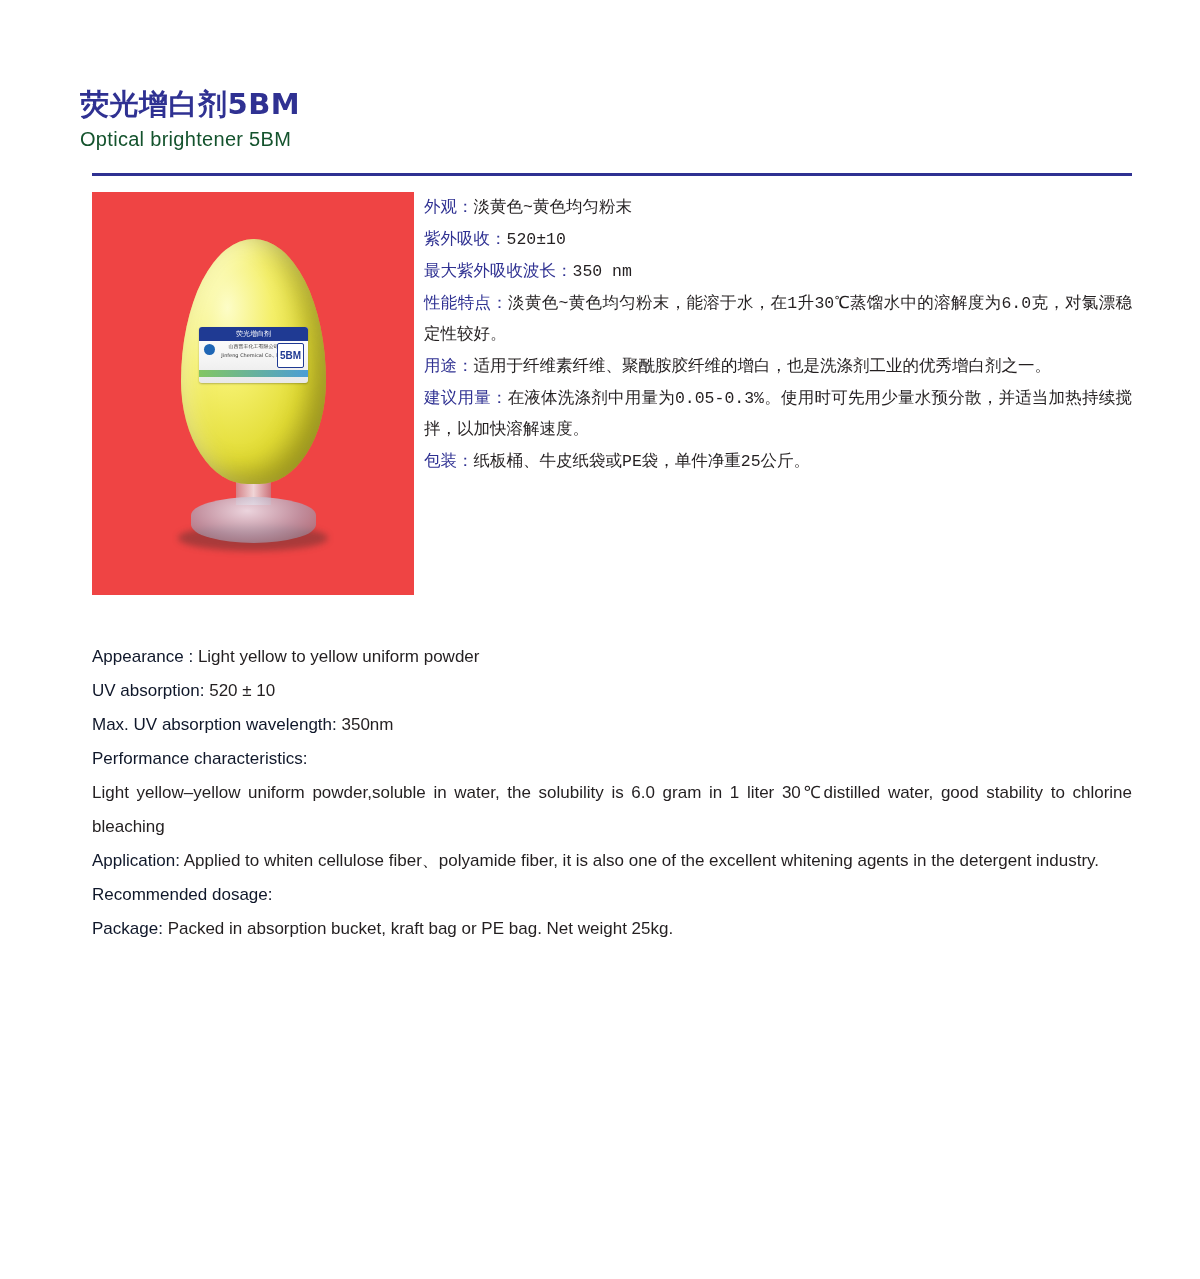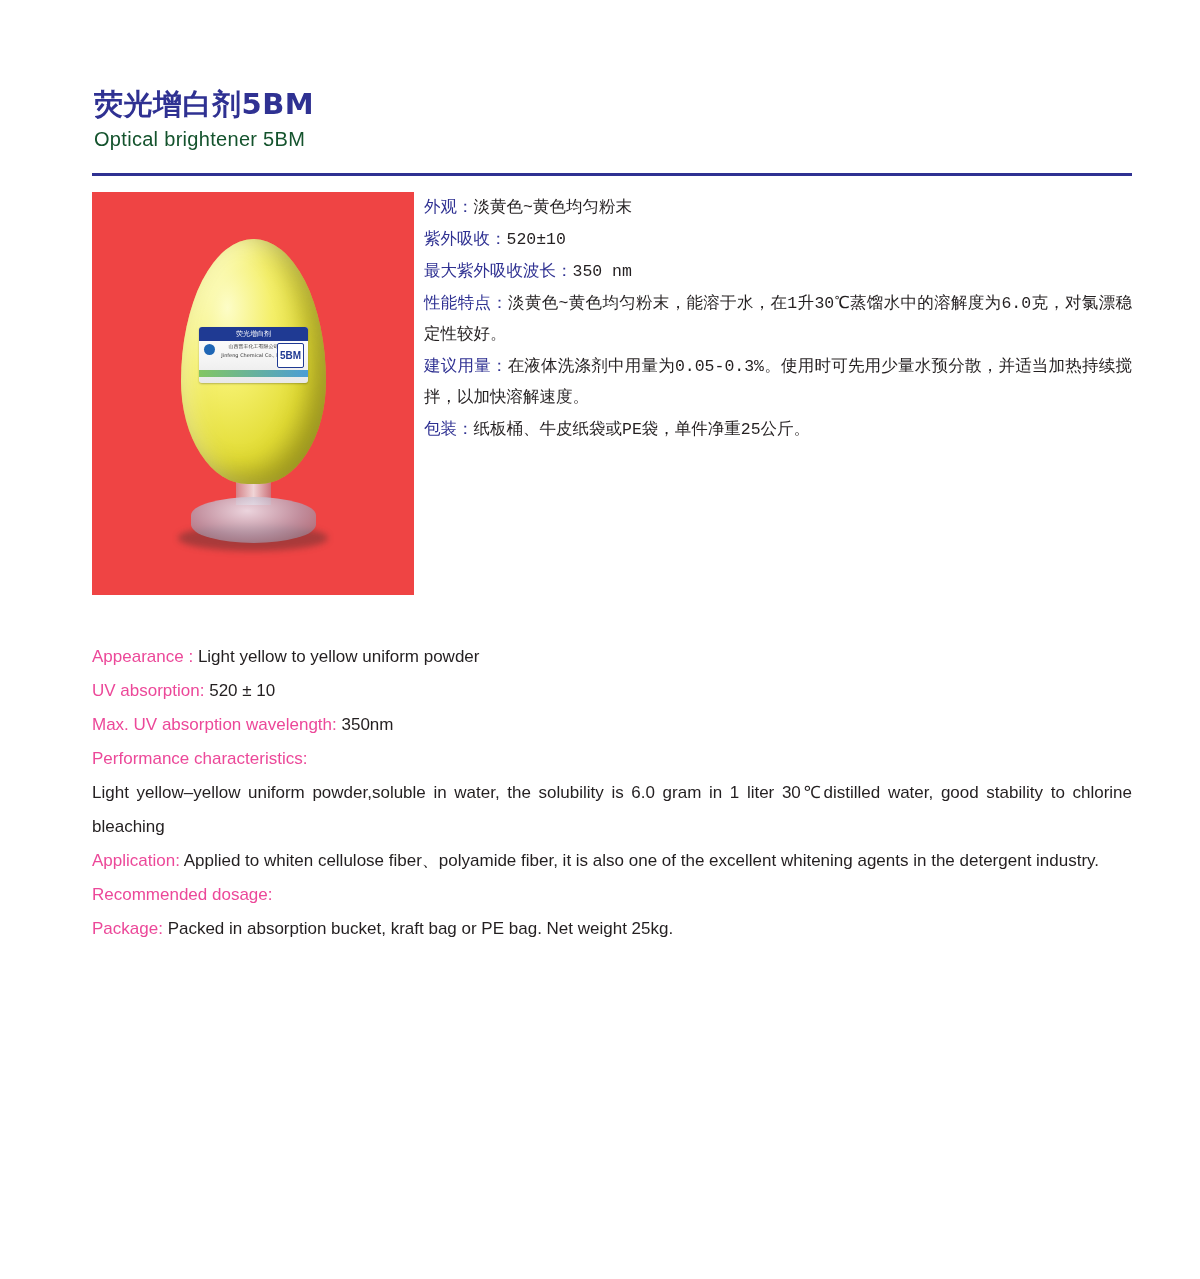--- a/index.html
+++ b/index.html
@@ -17,21 +17,21 @@
   }
   .page {
     position: relative;
     width: 1200px;
     height: 1279px;
   }
 
   
   .header {
     position: absolute;
-    left: 94px;
+    left: 80px;
     top: 86px;
     width: 1040px;
   }
   .title-cn {
     font-size: 29px;
     font-weight: bold;
     color: #2f3192;
     letter-spacing: 0.5px;
     line-height: 1.25;
     font-family: "DejaVu Sans", "Liberation Sans", sans-serif;
@@ -195,21 +195,21 @@
     left: 92px;
     top: 640px;
     width: 1040px;
     font-size: 17px;
     line-height: 34px;
     color: #231f20;
     font-family: "Liberation Sans", sans-serif;
     text-align: justify;
   }
   .en-block p { margin: 0; }
-  .en-k { color: #ec4899; }
+  .en-k { color: #0f172a; }
   .en-para { text-align: justify; }
 </style>
 </head>
 <body>
 
 <div class="page">
 
   <div class="header">
     <div class="title-cn">荧光增白剂5BM</div>
     <div class="title-en">Optical brightener 5BM</div>
@@ -243,20 +243,23 @@
       <p>
         <span class="k">紫外吸收：</span><span>520±10</span>
       </p>
       <p>
         <span class="k">最大紫外吸收波长：</span><span>350 nm</span>
       </p>
       <p>
         <span class="k">性能特点：</span><span>淡黄色~黄色均匀粉末，能溶于水，在1升30℃蒸馏水中的溶解度为6.0克，对氯漂稳定性较好。</span>
       </p>
       <p>
+        <span class="k">用途：</span><span>适用于纤维素纤维、聚酰胺胶纤维的增白，也是洗涤剂工业的优秀增白剂之一。</span>
+      </p>
+      <p>
         <span class="k">建议用量：</span><span>在液体洗涤剂中用量为0.05-0.3%。使用时可先用少量水预分散，并适当加热持续搅拌，以加快溶解速度。</span>
       </p>
       <p>
         <span class="k">包装：</span><span>纸板桶、牛皮纸袋或PE袋，单件净重25公斤。</span>
       </p>
     </div>
 
   </div>
 
   <div class="en-block">

